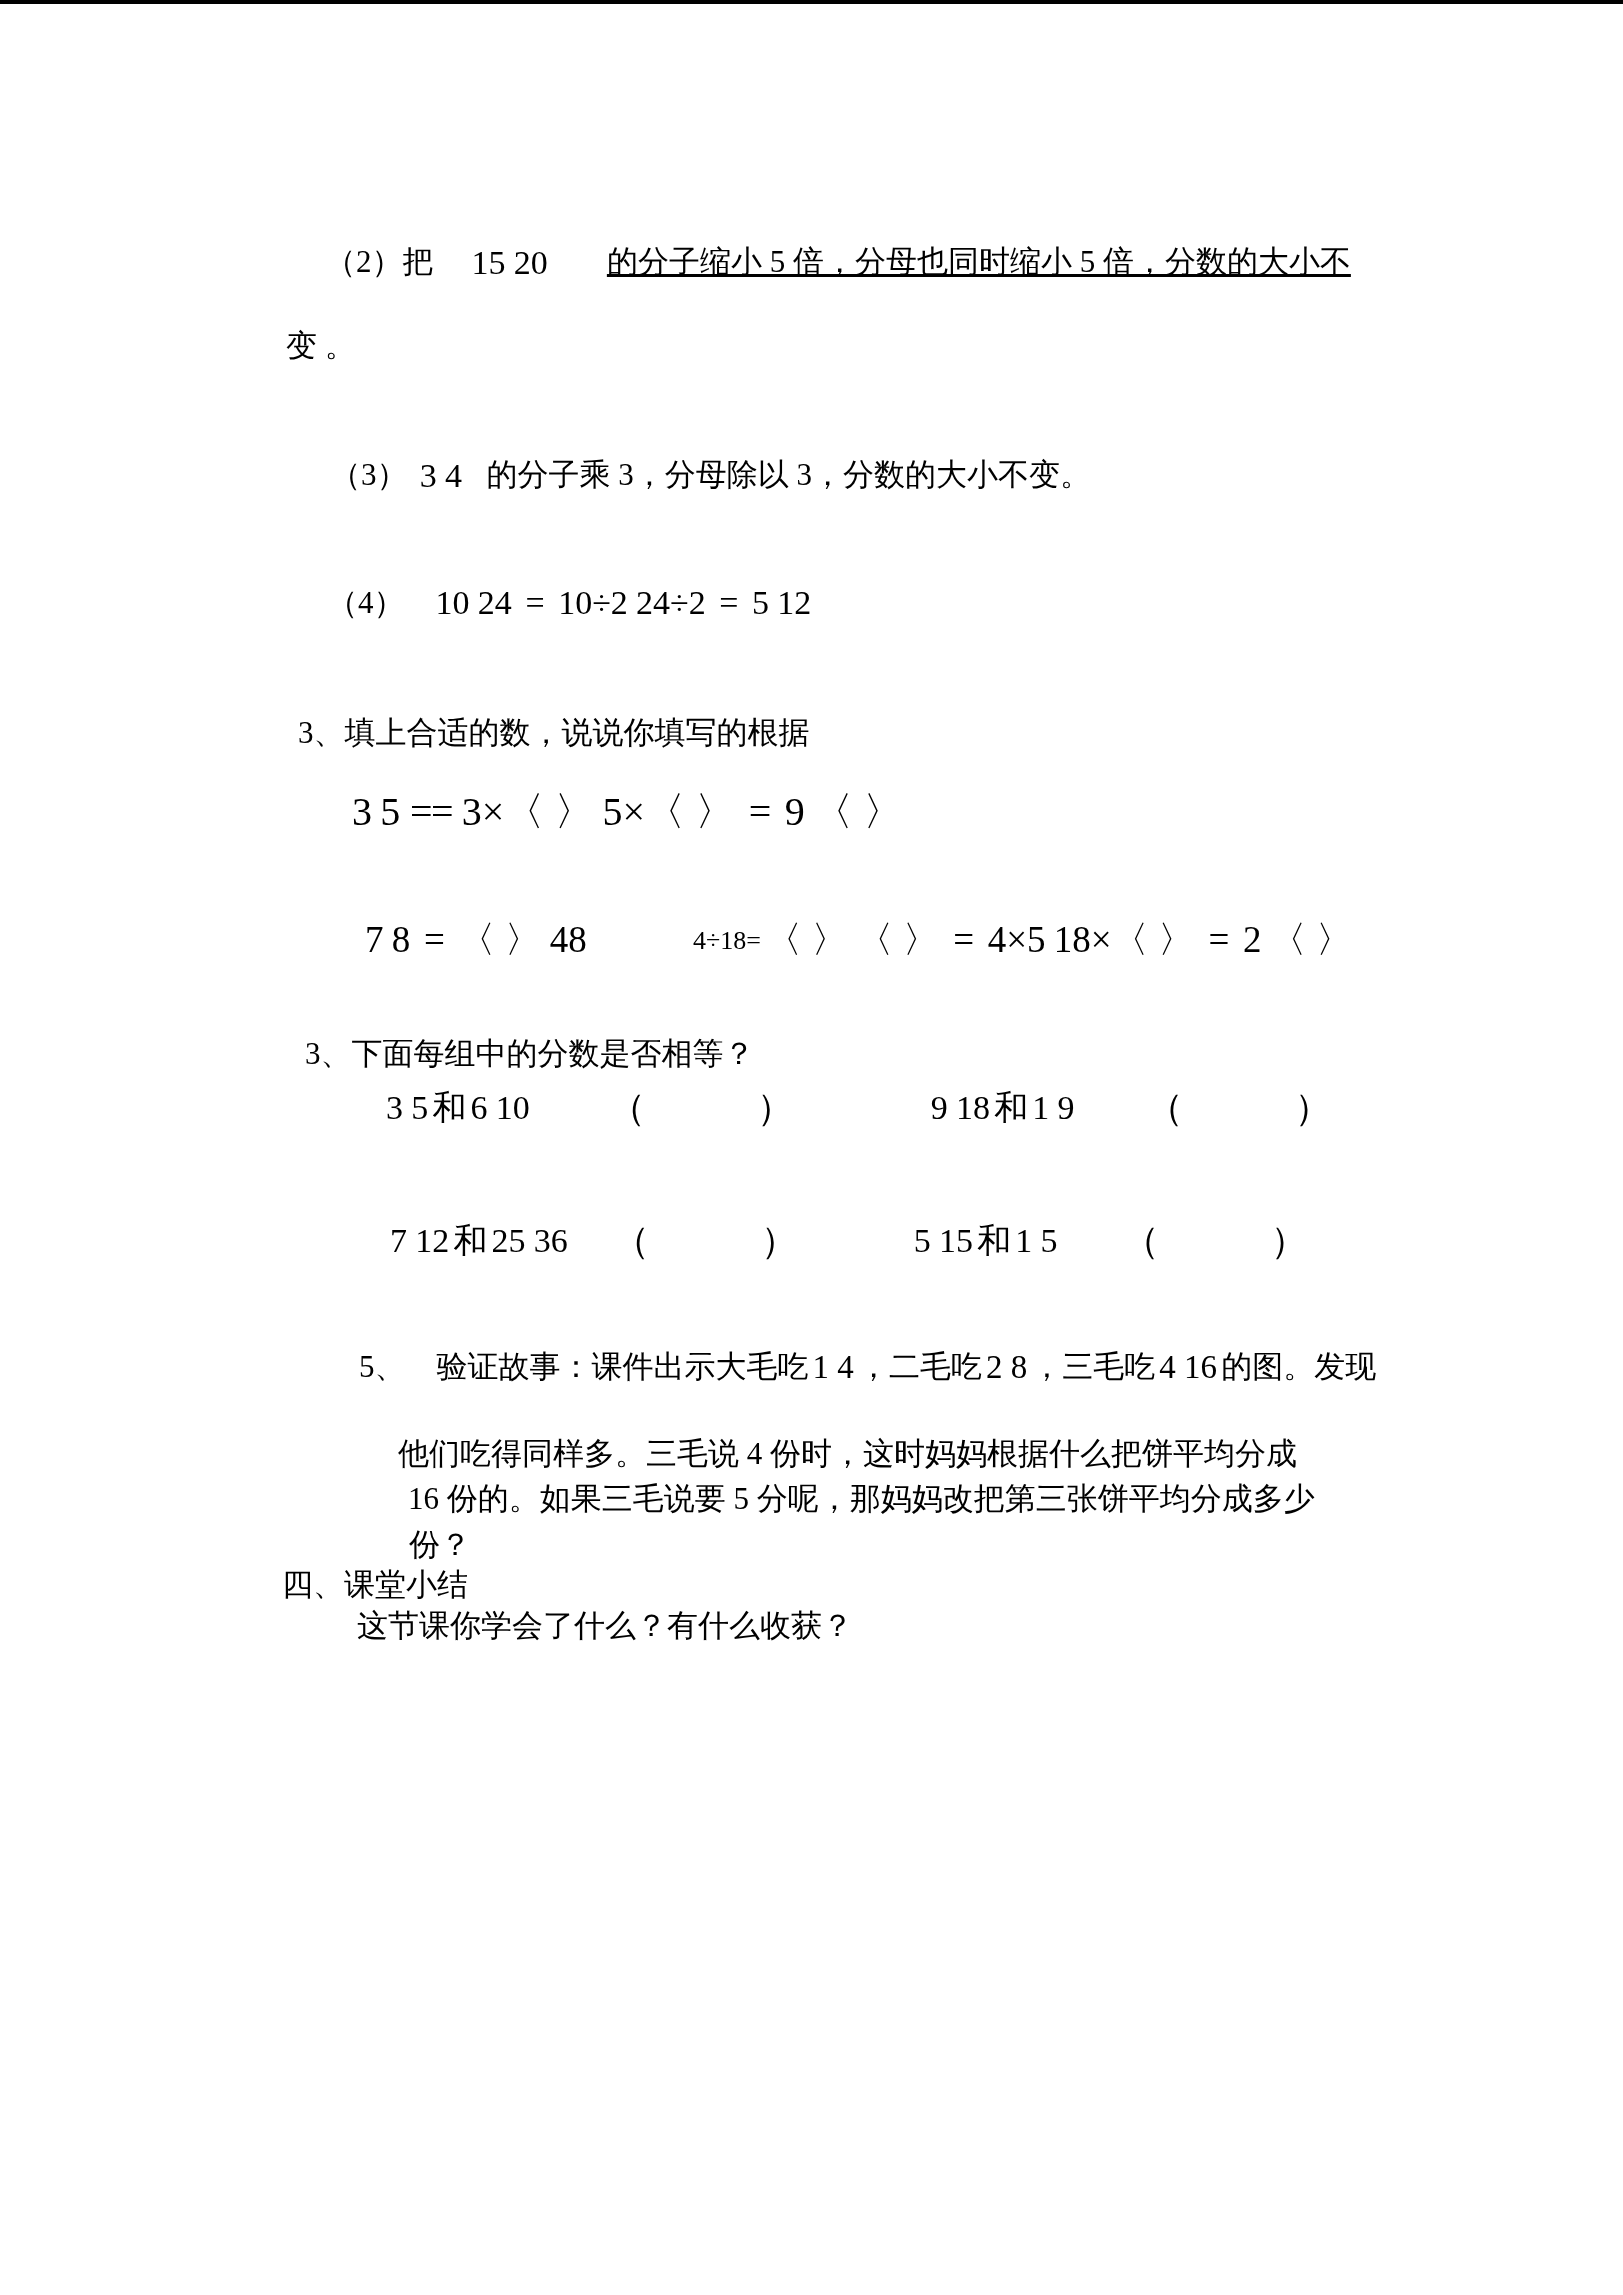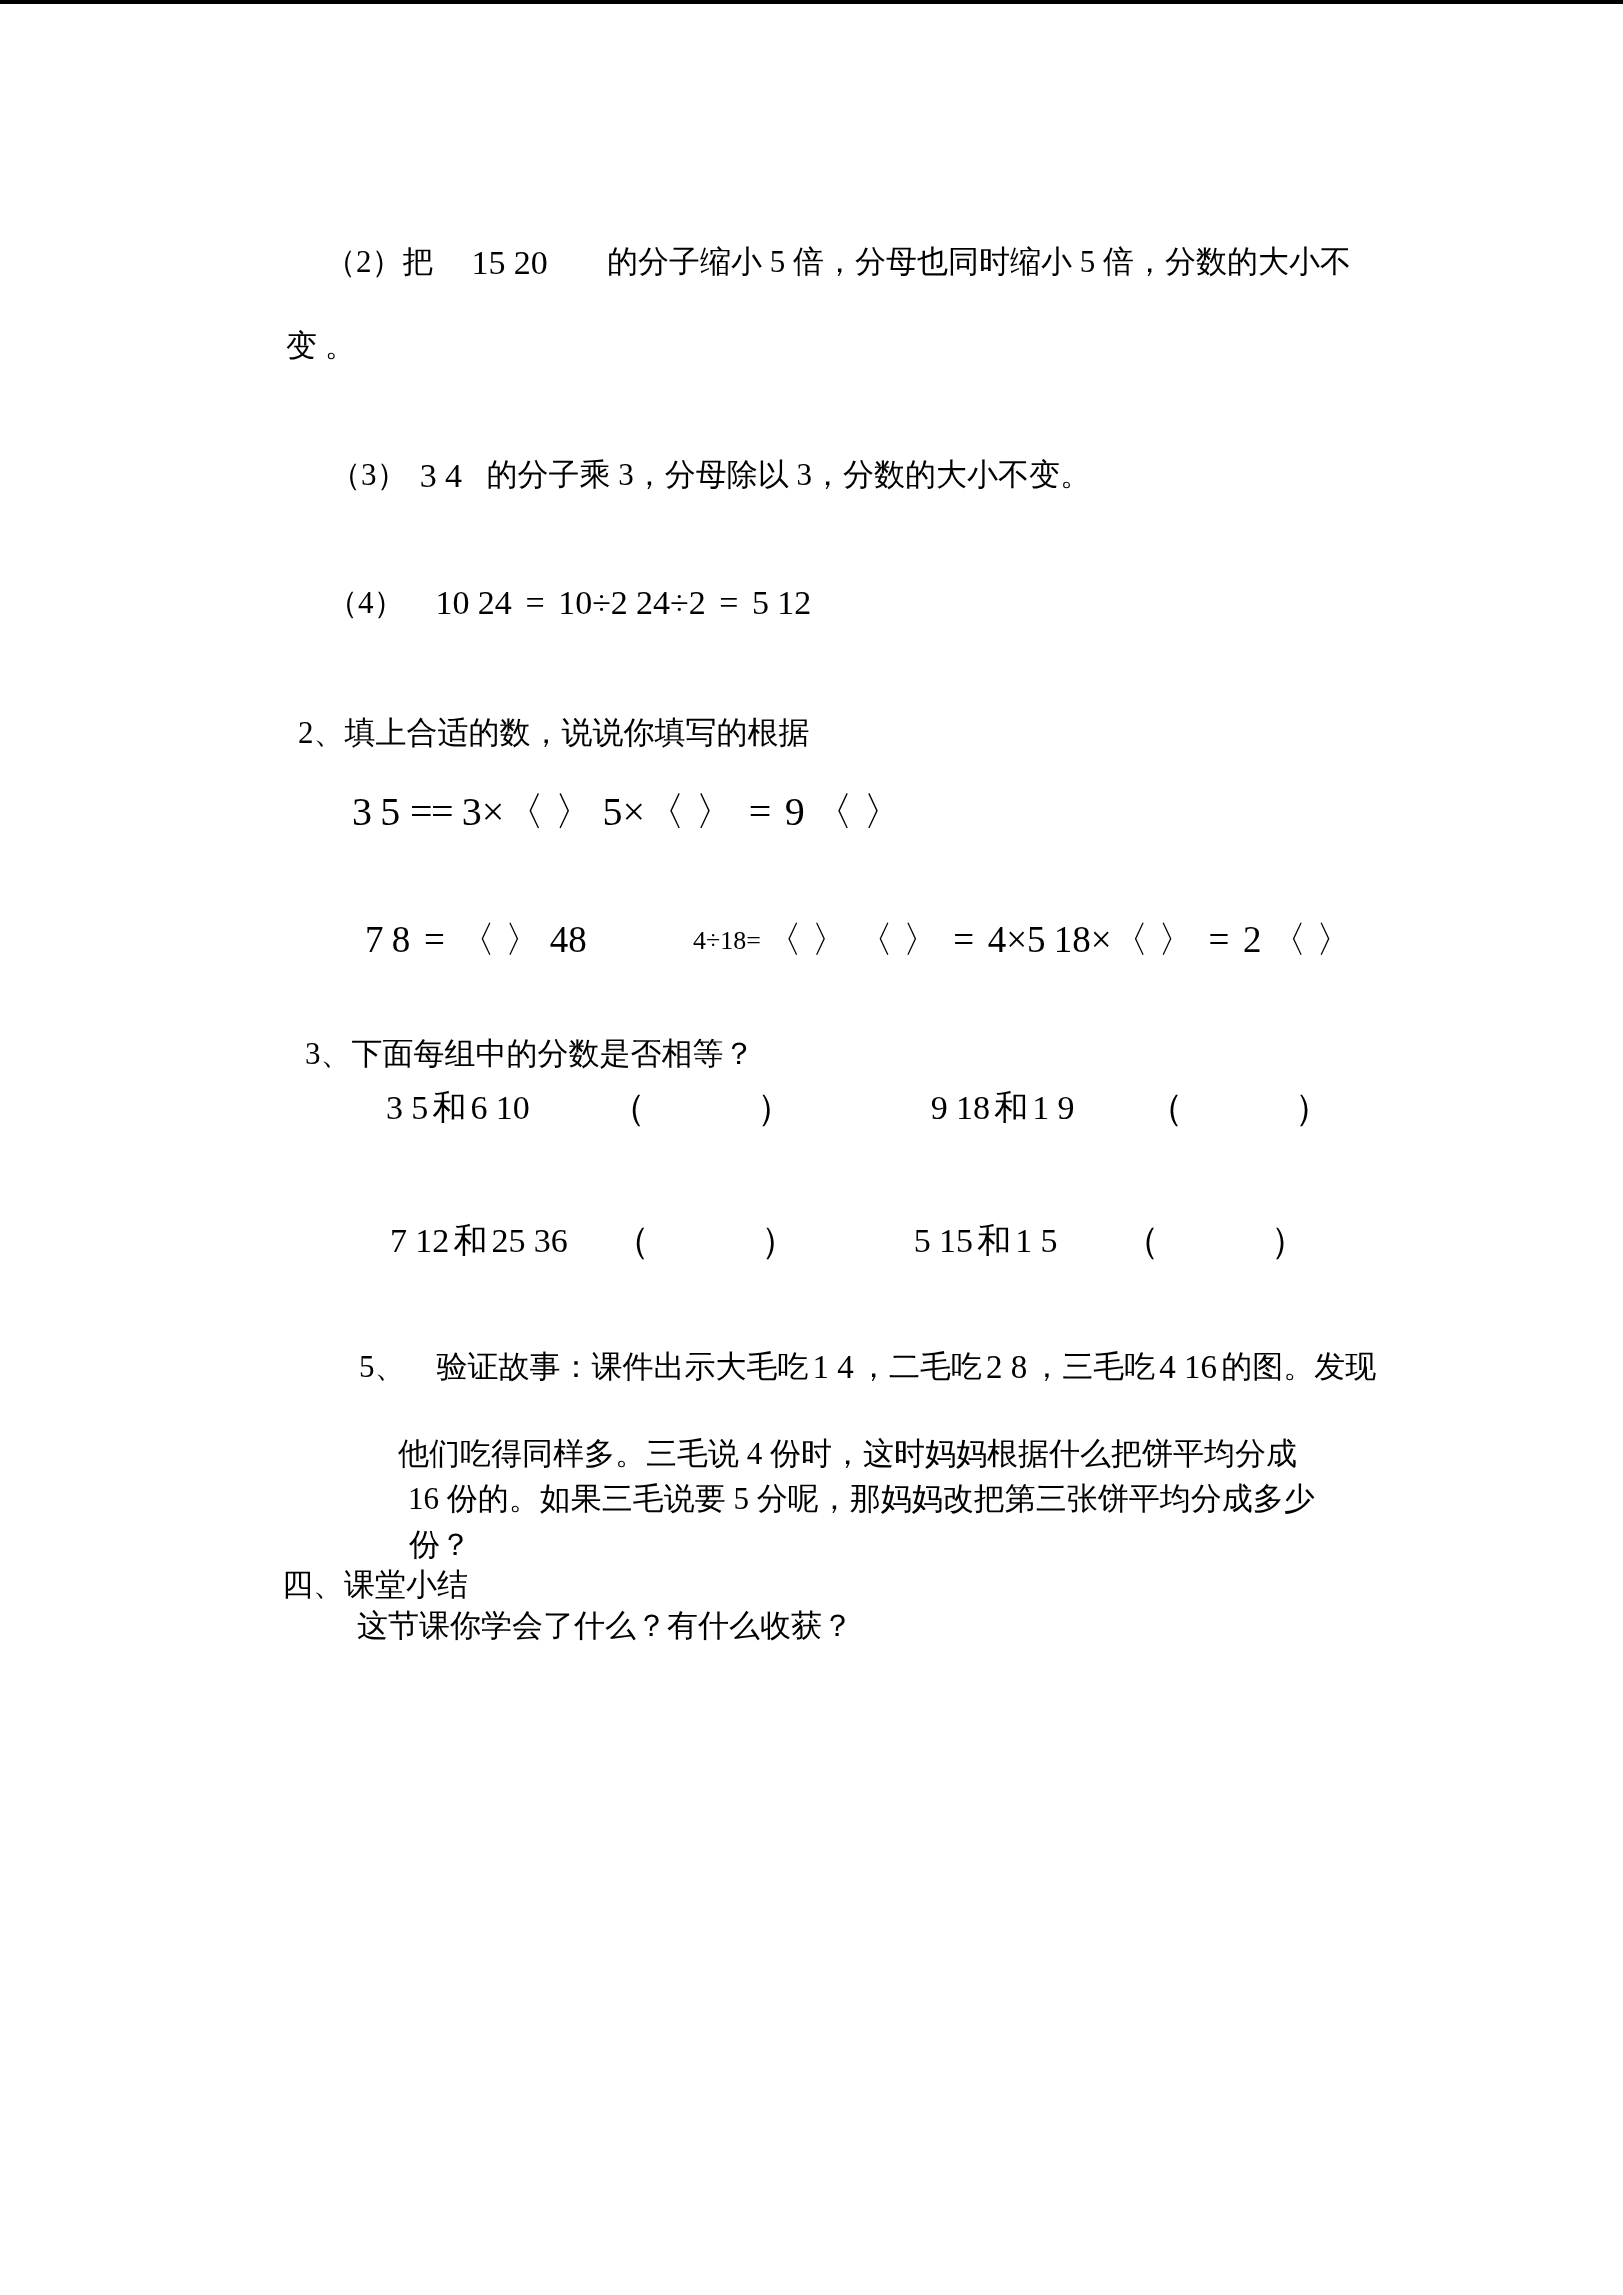--- a/index.html
+++ b/index.html
@@ -60,21 +60,21 @@
   .blank { font-size: 37px; }
   .q5row .frac { font-size: 33px; }
   .q5row .frac .bar { height: 2.7px; margin: 1.4px 0; }
   
   .ml12 { margin-left: 8.2px; }
   .ml25 { margin-left: 31px; }
   .ml30 { margin-left: 20.5px; }
   .ml40 { margin-left: 27px; }
   .ml50 { margin-left: 34px; }
   .ml60 { margin-left: 41px; }
-  .ml80 { margin-left: 55px; }
+  .ml80 { margin-left: 55px; text-decoration: underline; }
   .ml90 { margin-left: 61px; }
   .ml100 { margin-left: 68px; }
   .ml110 { margin-left: 75px; }
   .ml150 { margin-left: 102px; }
   .ml165 { margin-left: 112px; }
   .ml195 { margin-left: 133px; }
 </style>
 </head>
 <body>
 
@@ -115,21 +115,21 @@
     <span class="den">24÷2</span>
   </span>
   <span class="eq">=</span>
   <span class="frac">
     <span class="num">5</span>
     <span class="bar"></span>
     <span class="den">12</span>
   </span>
 </div>
 
-<div class="tline" style="left:298px; top:713px;">2、填上合适的数，说说你填写的根据</div>
+<div class="tline" style="left:298px; top:713px;">3、填上合适的数，说说你填写的根据</div>
 
 <div class="row q2big" style="left:348px; top:757px; height:109px; font-size:40px;">
   <span class="frac">
     <span class="num">3</span>
     <span class="bar"></span>
     <span class="den">5</span>
   </span>
   <span class="eq-tight">==</span>
   <span class="frac">
     <span class="num">3×〈 〉</span>

